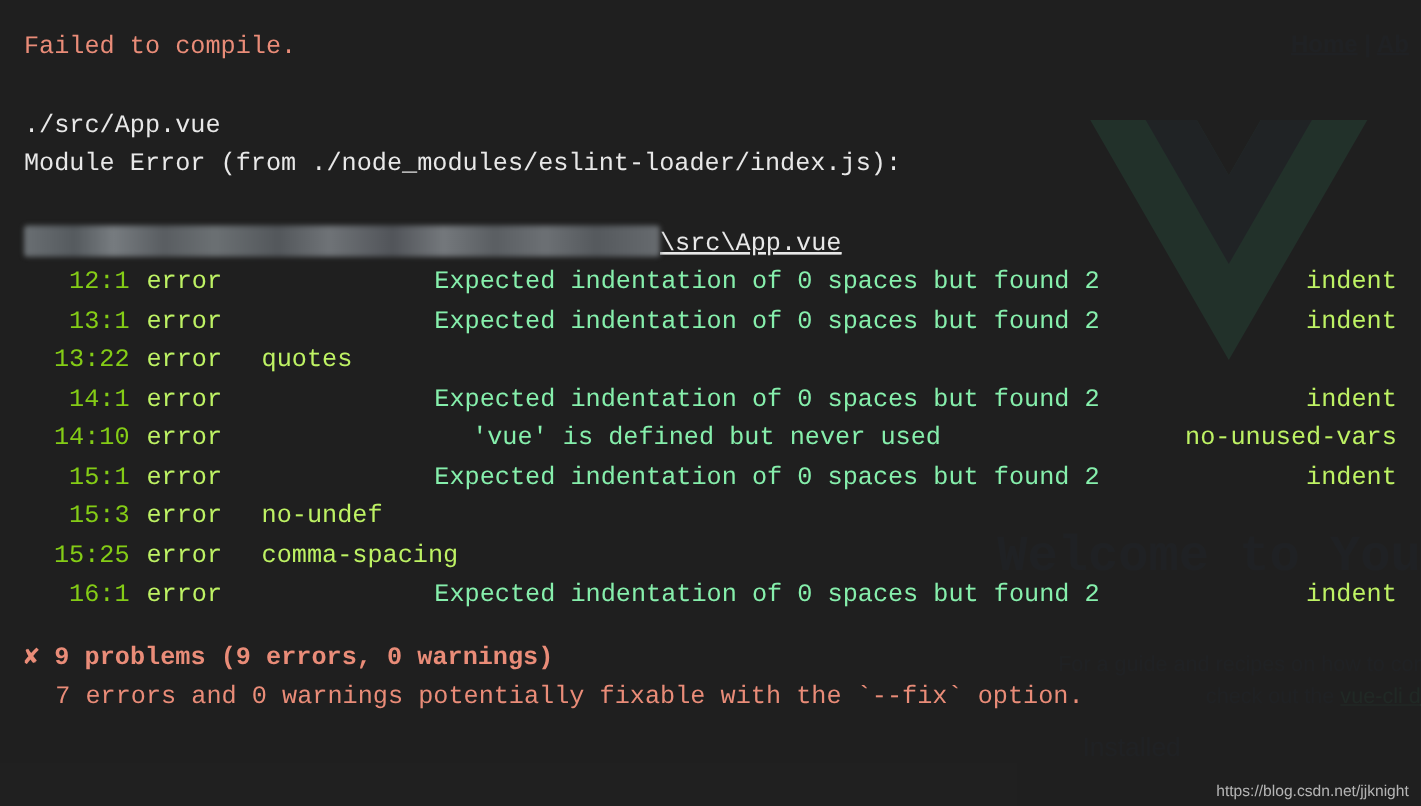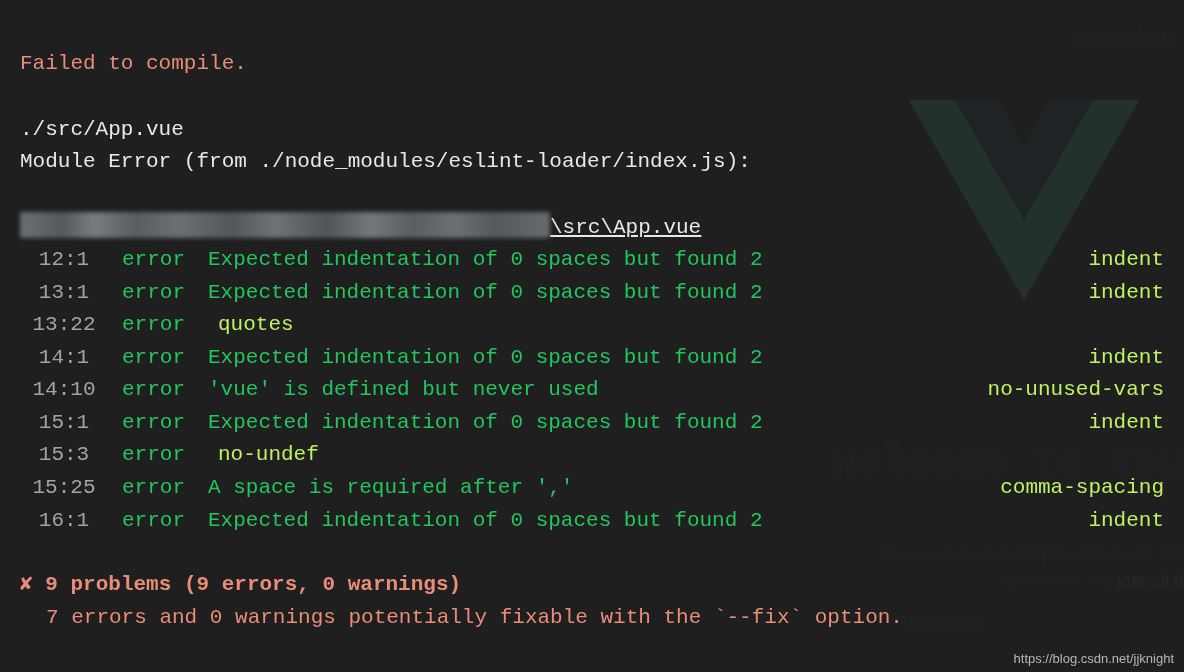--- a/index.html
+++ b/index.html
@@ -68,46 +68,46 @@
     color: #2c3e50;
   }
   .overlay {
     position: absolute;
     top: 0; left: 0; right: 0; bottom: 0;
     background: rgba(30,30,30,0.88);
     z-index: 2;
     padding: 24px 20px 20px 20px;
     line-height: 1.55;
   }
-  .fail { color: #e98c78; font-weight: normal; margin-top: 24px; }
+  .fail { color: #e98c78; font-weight: normal; }
   .blank { height: 33px; }
   .white { color: #e8e8e8; }
   .underline { text-decoration: underline; }
   .path-line { color: #e8e8e8; text-decoration: underline; display: flex; align-items: flex-start; }
   .blur {
     display: inline-block;
     width: 530px;
     height: 26px;
     background: linear-gradient(90deg,#6a6f73 0%,#555a5e 8%,#777c80 14%,#595d61 22%,#6b7073 30%,#53575b 40%,#6f7377 48%,#515459 58%,#74787c 66%,#5a5e62 74%,#6c7074 82%,#55595d 90%,#676b6f 100%);
     filter: blur(2px);
     border-radius: 3px;
     margin-right: 0;
   }
   .err-row {
     display: flex;
     white-space: pre;
     color: #e8e8e8;
   }
-  .loc { width: 88px; display:inline-block; color: #a3a3a3; text-align: center; padding-right: 0; }
-  .sev { width: 92px; display:inline-block; color: #22c55e; padding-left: 14px; }
-  .msg { flex: 1; color: #22c55e; padding-left: 8px; }
+  .loc { width: 88px; display:inline-block; color: #84cc16; text-align: right; padding-right: 0; }
+  .sev { width: 92px; display:inline-block; color: #bef264; padding-left: 14px; }
+  .msg { flex: 1; color: #86efac; padding-left: 8px; text-align: center; }
   .rule { color: #bef264; padding-left: 18px; }
   .summary {
     color: #e98c78;
-    margin-top: 32px;
+    margin-top: 20px;
     font-weight: bold;
   }
   .summary .x { font-weight: bold; }
   .summary-line2 {
     color: #e98c78;
     font-weight: normal;
     padding-left: 26px;
   }
   .watermark {
     position: absolute;
@@ -153,21 +153,21 @@
       <span class="underline">\src\App.vue</span>
   </div>
   <div id="rows">
       <div class="err-row"><span class="loc">12:1</span><span class="sev">error</span><span class="msg">Expected indentation of 0 spaces but found 2</span><span class="rule">indent</span></div>
       <div class="err-row"><span class="loc">13:1</span><span class="sev">error</span><span class="msg">Expected indentation of 0 spaces but found 2</span><span class="rule">indent</span></div>
       <div class="err-row"><span class="loc">13:22</span><span class="sev">error</span><span class="rule">quotes</span></div>
       <div class="err-row"><span class="loc">14:1</span><span class="sev">error</span><span class="msg">Expected indentation of 0 spaces but found 2</span><span class="rule">indent</span></div>
       <div class="err-row"><span class="loc">14:10</span><span class="sev">error</span><span class="msg">'vue' is defined but never used</span><span class="rule">no-unused-vars</span></div>
       <div class="err-row"><span class="loc">15:1</span><span class="sev">error</span><span class="msg">Expected indentation of 0 spaces but found 2</span><span class="rule">indent</span></div>
       <div class="err-row"><span class="loc">15:3</span><span class="sev">error</span><span class="rule">no-undef</span></div>
-      <div class="err-row"><span class="loc">15:25</span><span class="sev">error</span><span class="msg">A space is required after ','</span><span class="rule">comma-spacing</span></div>
+      <div class="err-row"><span class="loc">15:25</span><span class="sev">error</span><span class="rule">comma-spacing</span></div>
       <div class="err-row"><span class="loc">16:1</span><span class="sev">error</span><span class="msg">Expected indentation of 0 spaces but found 2</span><span class="rule">indent</span></div>
     </div>
   <div class="summary">
     <span class="x">✘</span> <span>9 problems (9 errors, 0 warnings)</span>
   </div>
   <div class="summary-line2">7 errors and 0 warnings potentially fixable with the `--fix` option.</div>
 </div>
 
 <div class="watermark">https://blog.csdn.net/jjknight</div>
 

